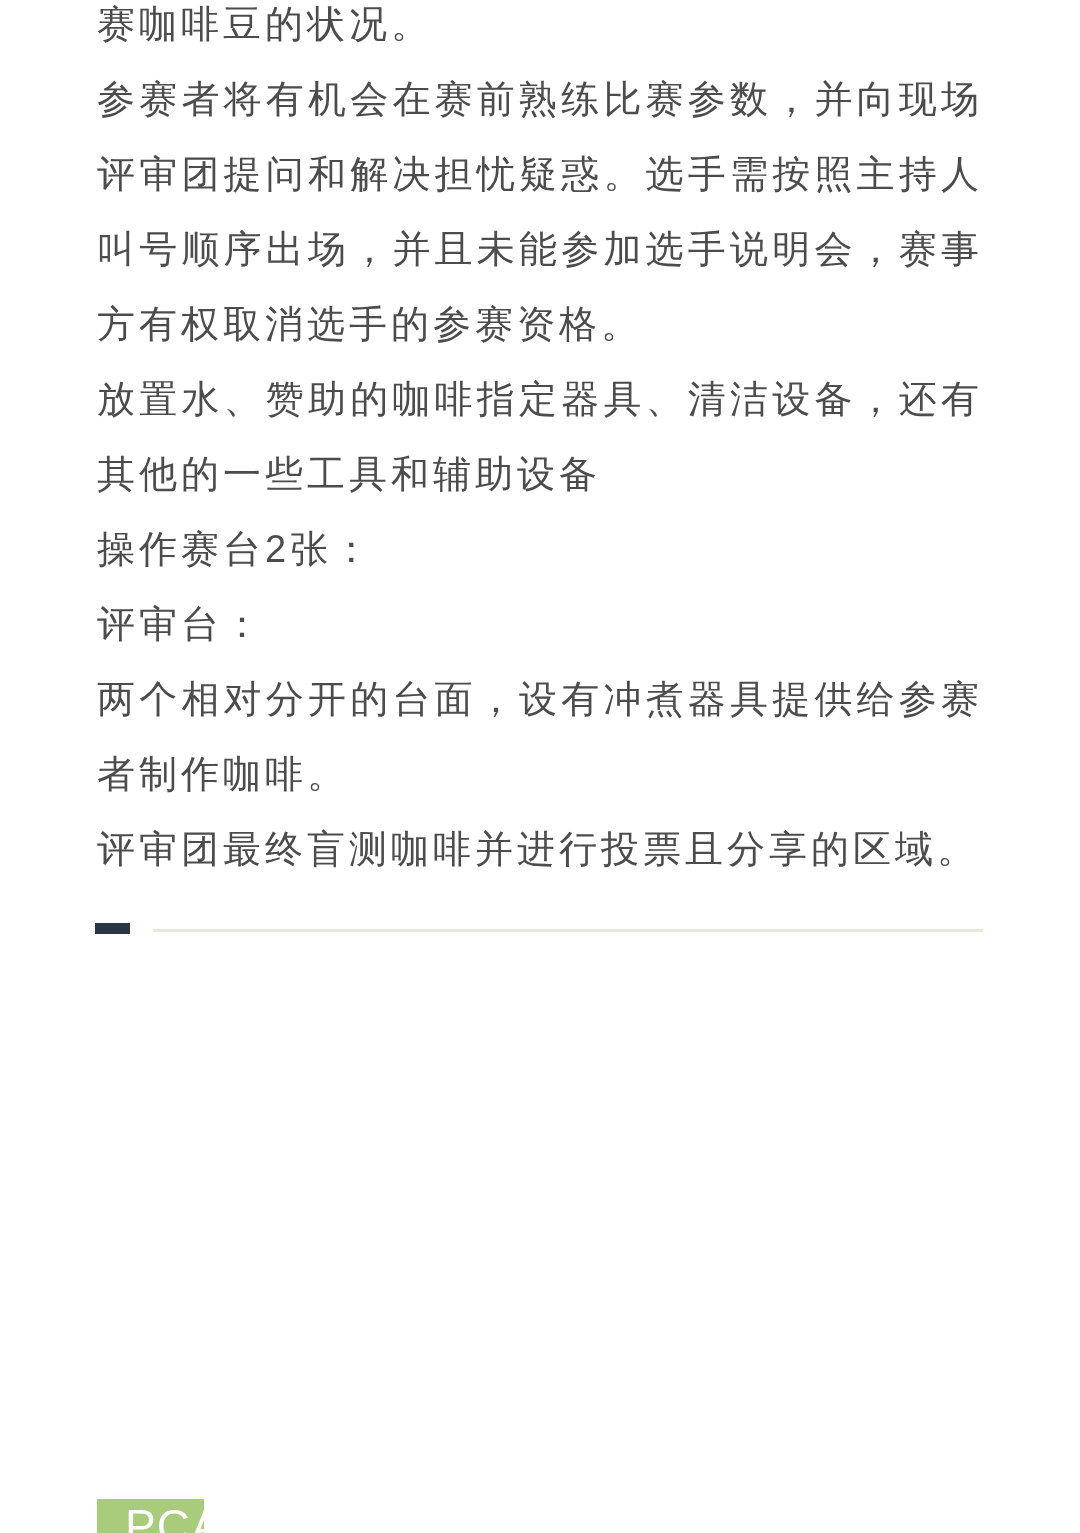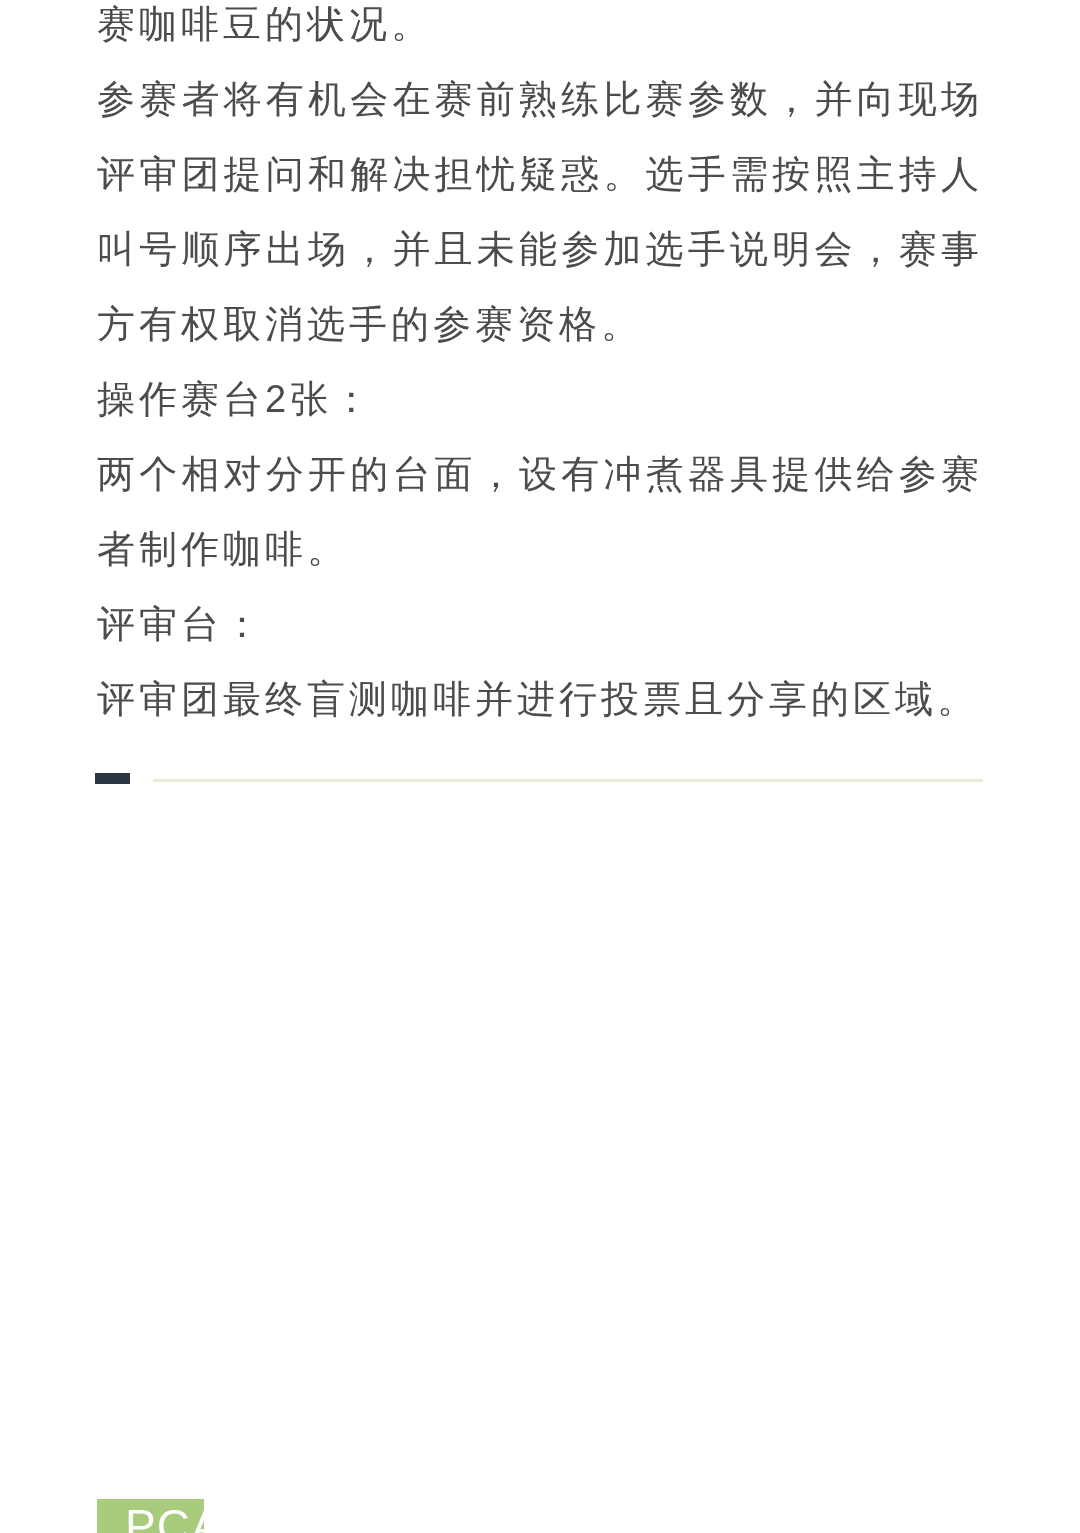--- a/index.html
+++ b/index.html
@@ -70,23 +70,24 @@
     color: #ffffff;
     font-family: "Liberation Sans", sans-serif;
   }
 </style>
 </head>
 <body>
 
 <div class="article">
   <p>赛咖啡豆的状况。</p>
   <p>参赛者将有机会在赛前熟练比赛参数，并向现场评审团提问和解决担忧疑惑。选手需按照主持人叫号顺序出场，并且未能参加选手说明会，赛事方有权取消选手的参赛资格。</p>
+  <p>放置水、赞助的咖啡指定器具、清洁设备，还有其他的一些工具和辅助设备</p>
   <p>操作赛台2张：</p>
+  <p>评审台：</p>
   <p>两个相对分开的台面，设有冲煮器具提供给参赛者制作咖啡。</p>
-  <p>评审台：</p>
   <p>评审团最终盲测咖啡并进行投票且分享的区域。</p>
 </div>
 
 <div class="divider">
   <span class="dash"></span>
   <span class="gap"></span>
   <span class="rule"></span>
 </div>
 
 <div class="pca-box">

